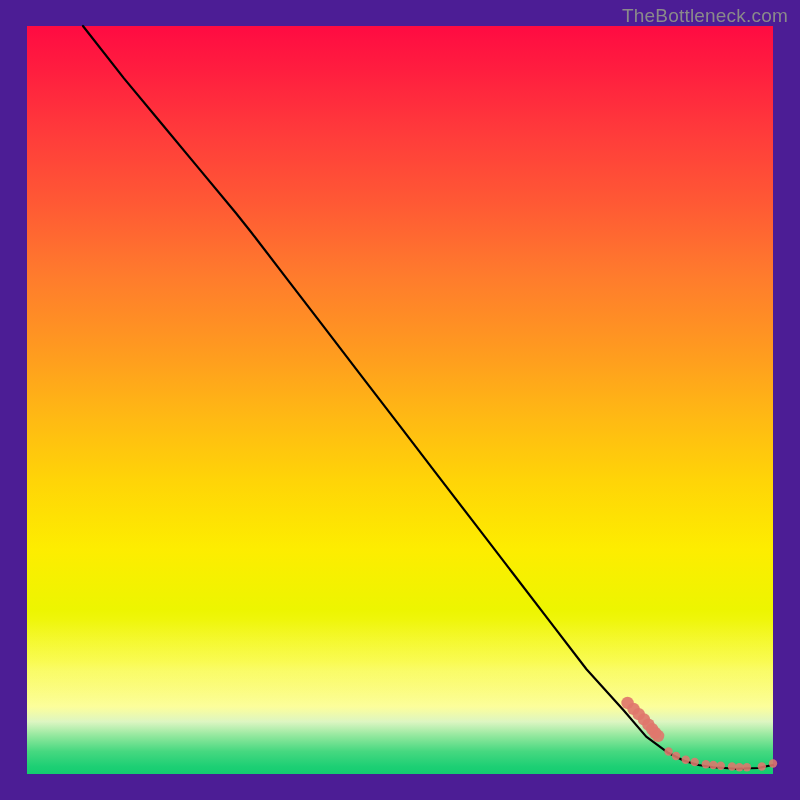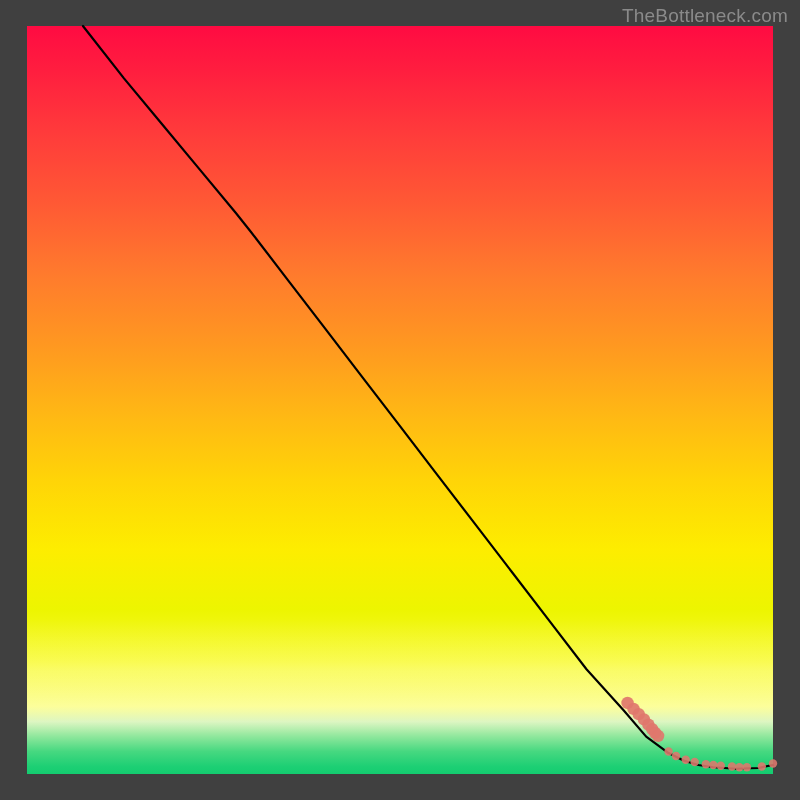--- a/index.html
+++ b/index.html
@@ -9,21 +9,21 @@
     height: 800px;
     background: #000;
     overflow: hidden;
   }
   .frame {
     position: absolute;
     left: 0;
     top: 0;
     width: 800px;
     height: 800px;
-    background: #404040;
+    background: #4c1d95;
     text-decoration: underline;
   }
   .plot {
     position: absolute;
     left: 27px;
     top: 26px;
     width: 746px;
     height: 748px;
     
     background: linear-gradient(

